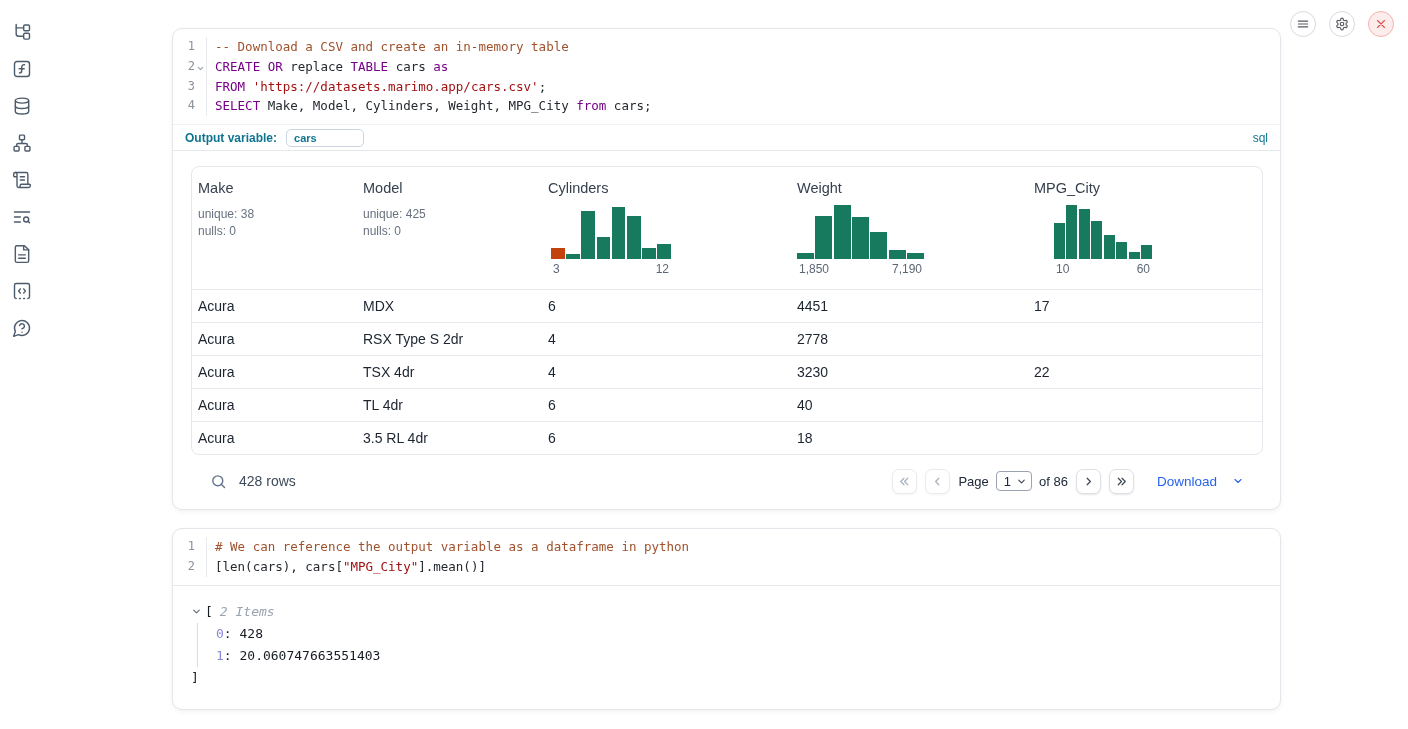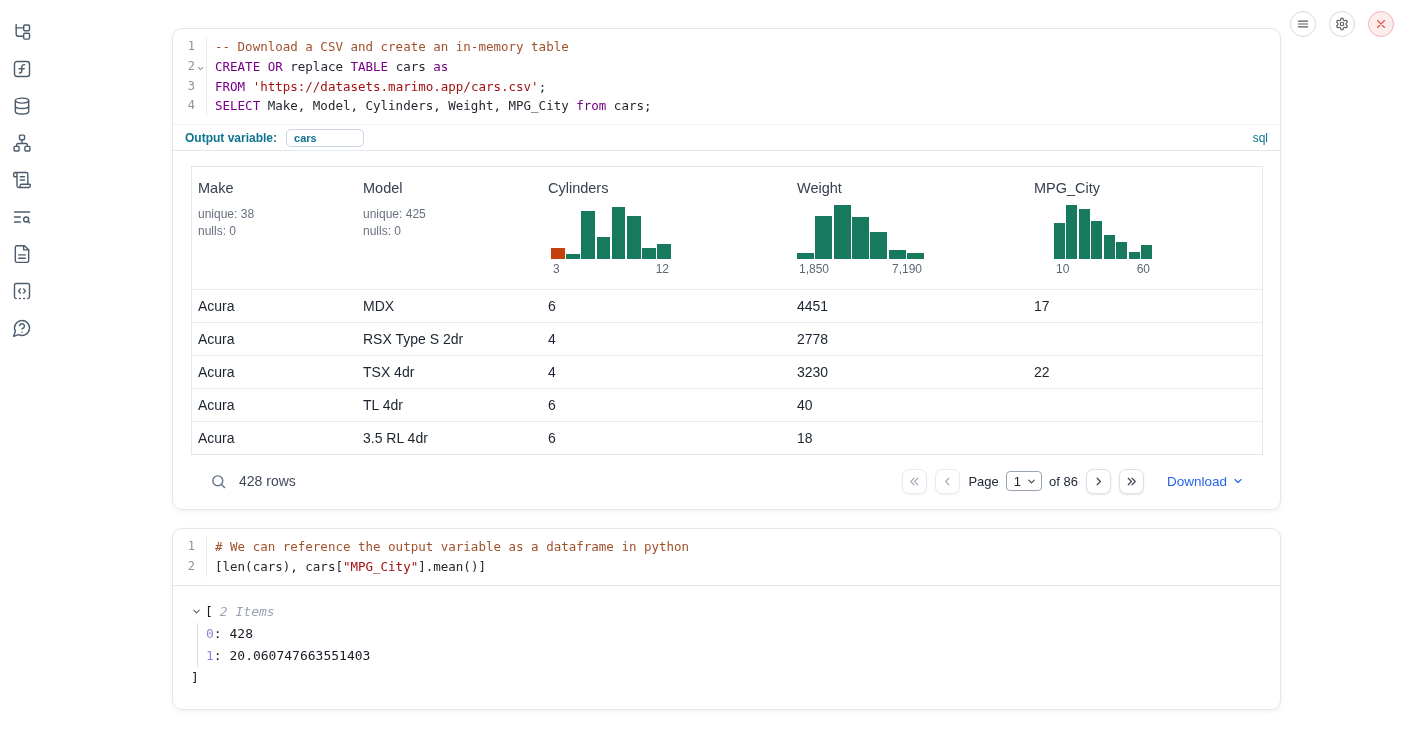--- a/index.html
+++ b/index.html
@@ -56,21 +56,21 @@
   .outvar-label { color:var(--accent-teal); font-weight:bold; font-size:12px; }
   .outvar-input {
     width:78px; height:18px; border:1px solid #cbd5e1; border-radius:5px;
     font-family:"Liberation Sans", sans-serif; font-size:11px; font-weight:bold; color:var(--accent-teal);
     padding:1px 7px; outline:none;
   }
   .lang-badge { margin-left:auto; color:var(--accent-teal); font-weight:normal; font-size:12px; }
 
   
   .output-section { padding:15px 17px 0 18px; }
-  .dtable { border:1px solid #e4e7eb; border-radius:0; overflow:hidden; }
+  .dtable { border:1px solid #e4e7eb; border-radius:8px; overflow:hidden; }
   .dtable-header, .dtable-row { display:grid; grid-template-columns:165px 185px 249px 237px 1fr; }
   .dtable-header { min-height:122px; }
   .hcell { padding:13px 8px 9px 6px; }
   .hname { font-size:14.5px; color:#36404e; }
   .hstats { margin-top:10px; font-size:12px; color:#67717f; line-height:16.5px; }
   .hist-wrap { margin-top:9px; width:122px; }
   .hcell:nth-child(3) .hist-wrap { width:120px; margin-left:3px; }
   .hcell:nth-child(4) .hist-wrap { width:127px; }
   .hcell:nth-child(5) .hist-wrap { width:118px;padding-left:20px; }
   .hist { display:flex; align-items:flex-end; gap:1.5px; height:54px; }
@@ -92,30 +92,30 @@
   }
   .pg-btn svg { width:13px; height:13px; fill:none; stroke:#3c4654; stroke-width:2.2; stroke-linecap:round; stroke-linejoin:round; }
   .pg-btn.disabled { border-color:#e8ebef; box-shadow:0 1px 2px rgba(0,0,0,0.05); }
   .pg-btn.disabled svg { stroke:#a6afbb; }
   .pg-text { font-size:13px; color:#202938; }
   .page-select {
     display:flex; align-items:center; gap:5px; border:1px solid #9aa4b1; border-radius:4px;
     height:20px; padding:0 4px 0 7px; font-size:13px; color:#202938; cursor:pointer; margin:0 -1px;
   }
   .page-select svg { width:11px; height:11px; fill:none; stroke:#39414d; stroke-width:2.4; stroke-linecap:round; stroke-linejoin:round; }
-  .download { display:flex; align-items:center; gap:5px; margin-left:15px; background:none; border:none; padding:0; cursor:pointer;
+  .download { display:flex; align-items:center; gap:15px; margin-left:15px; background:none; border:none; padding:0; cursor:pointer;
     color:var(--link-blue); font-size:13.5px; font-family:"Liberation Sans", sans-serif;justify-content:center; }
   .download svg { width:12px; height:12px; fill:none; stroke:var(--link-blue); stroke-width:2.2; stroke-linecap:round; stroke-linejoin:round; }
 
   
   .tree { padding:15px 18px 20px; font-family:"DejaVu Sans Mono", monospace; font-size:13px; line-height:22px; color:#181c24; }
   .tree-head { display:flex; align-items:center; }
   .tree-head svg { width:11px; height:11px; fill:none; stroke:#5b6673; stroke-width:2.4; stroke-linecap:round; stroke-linejoin:round; margin-right:3px; }
   .tree-items-label { color:#9aa3af; font-style:italic; margin-left:7px; }
-  .tree-entries { border-left:1px solid #d9dee4; margin-left:6px; padding-left:8px; }
+  .tree-entries { border-left:1px solid #d9dee4; margin-left:6px; padding-left:18px; }
   .tree-index { color:var(--tree-index); }
   .tree-close { padding-left:0; }
 </style>
 </head>
 <body>
 
 <nav class="sidebar">
   <button class="side-btn">
     <svg viewBox="0 0 24 24">
       <path d="M5 3v11a3 3 0 0 0 3 3h5"></path>

